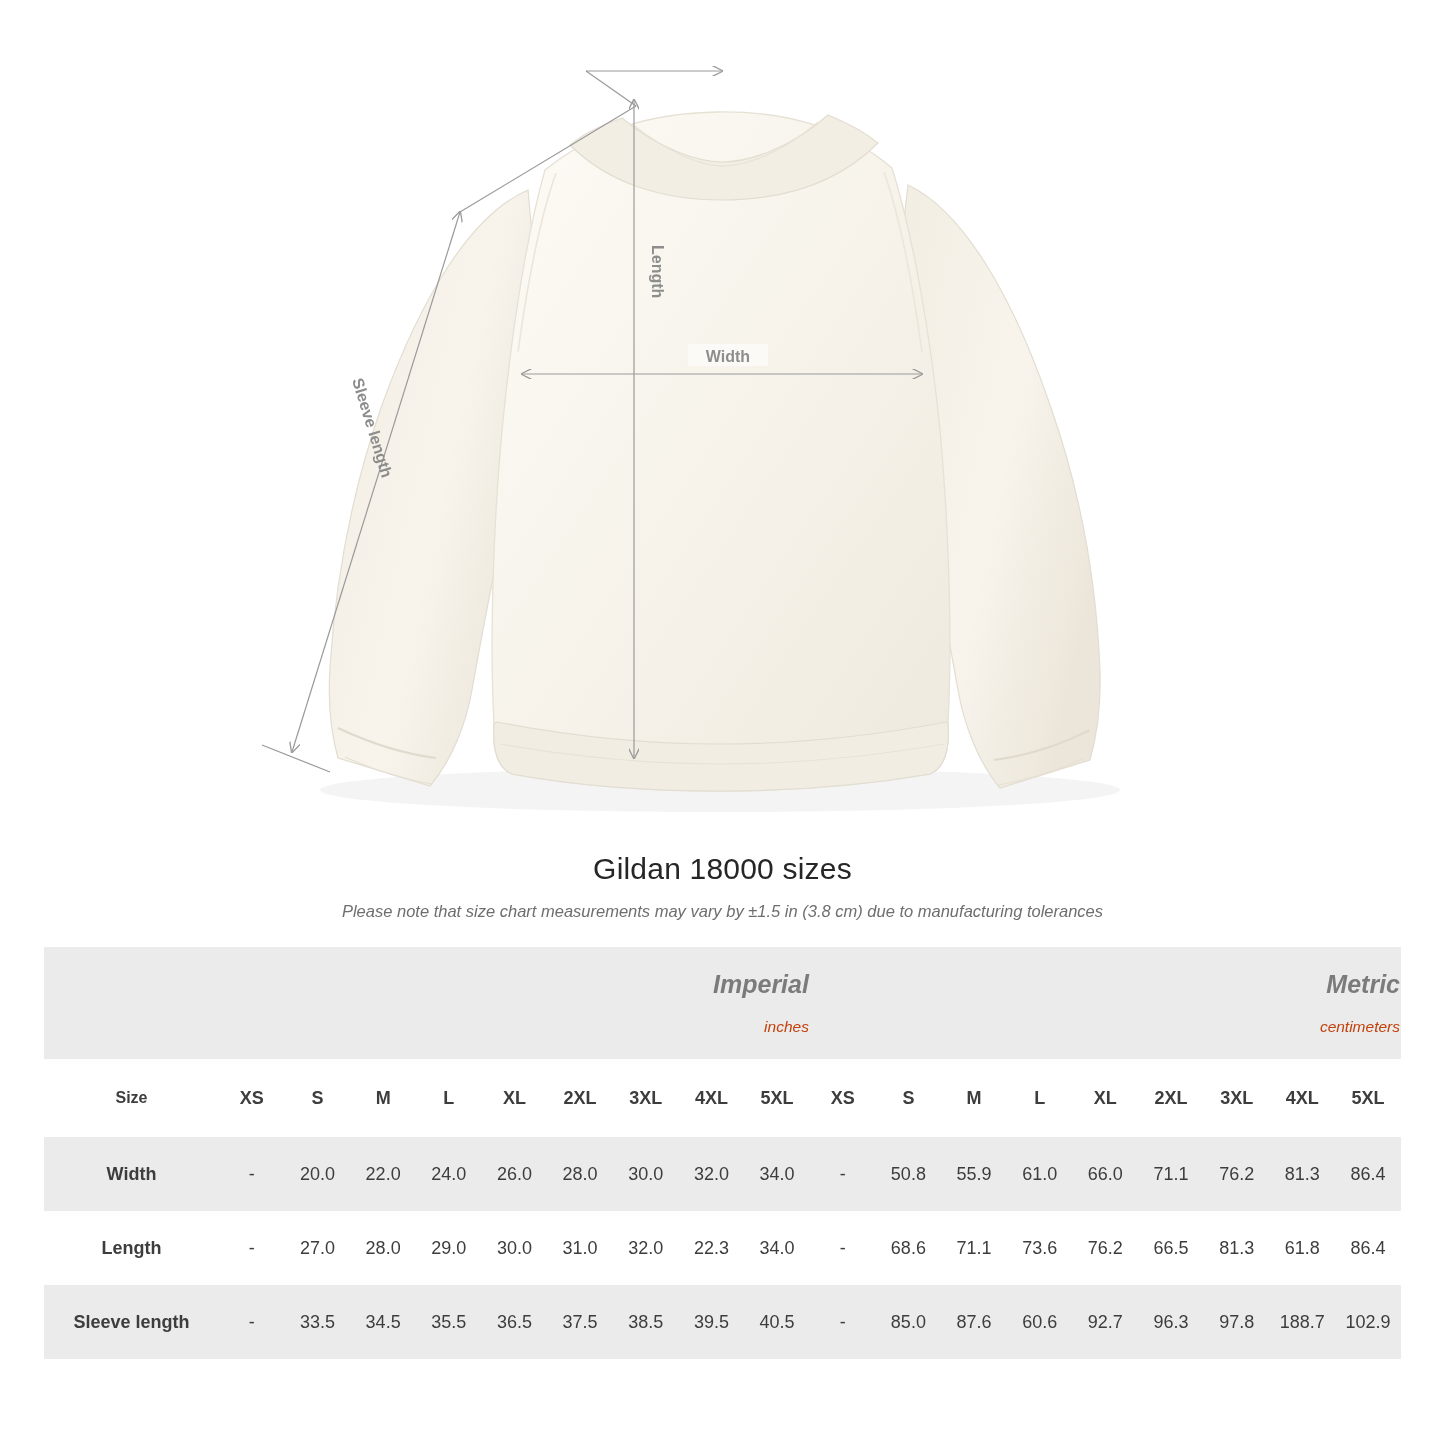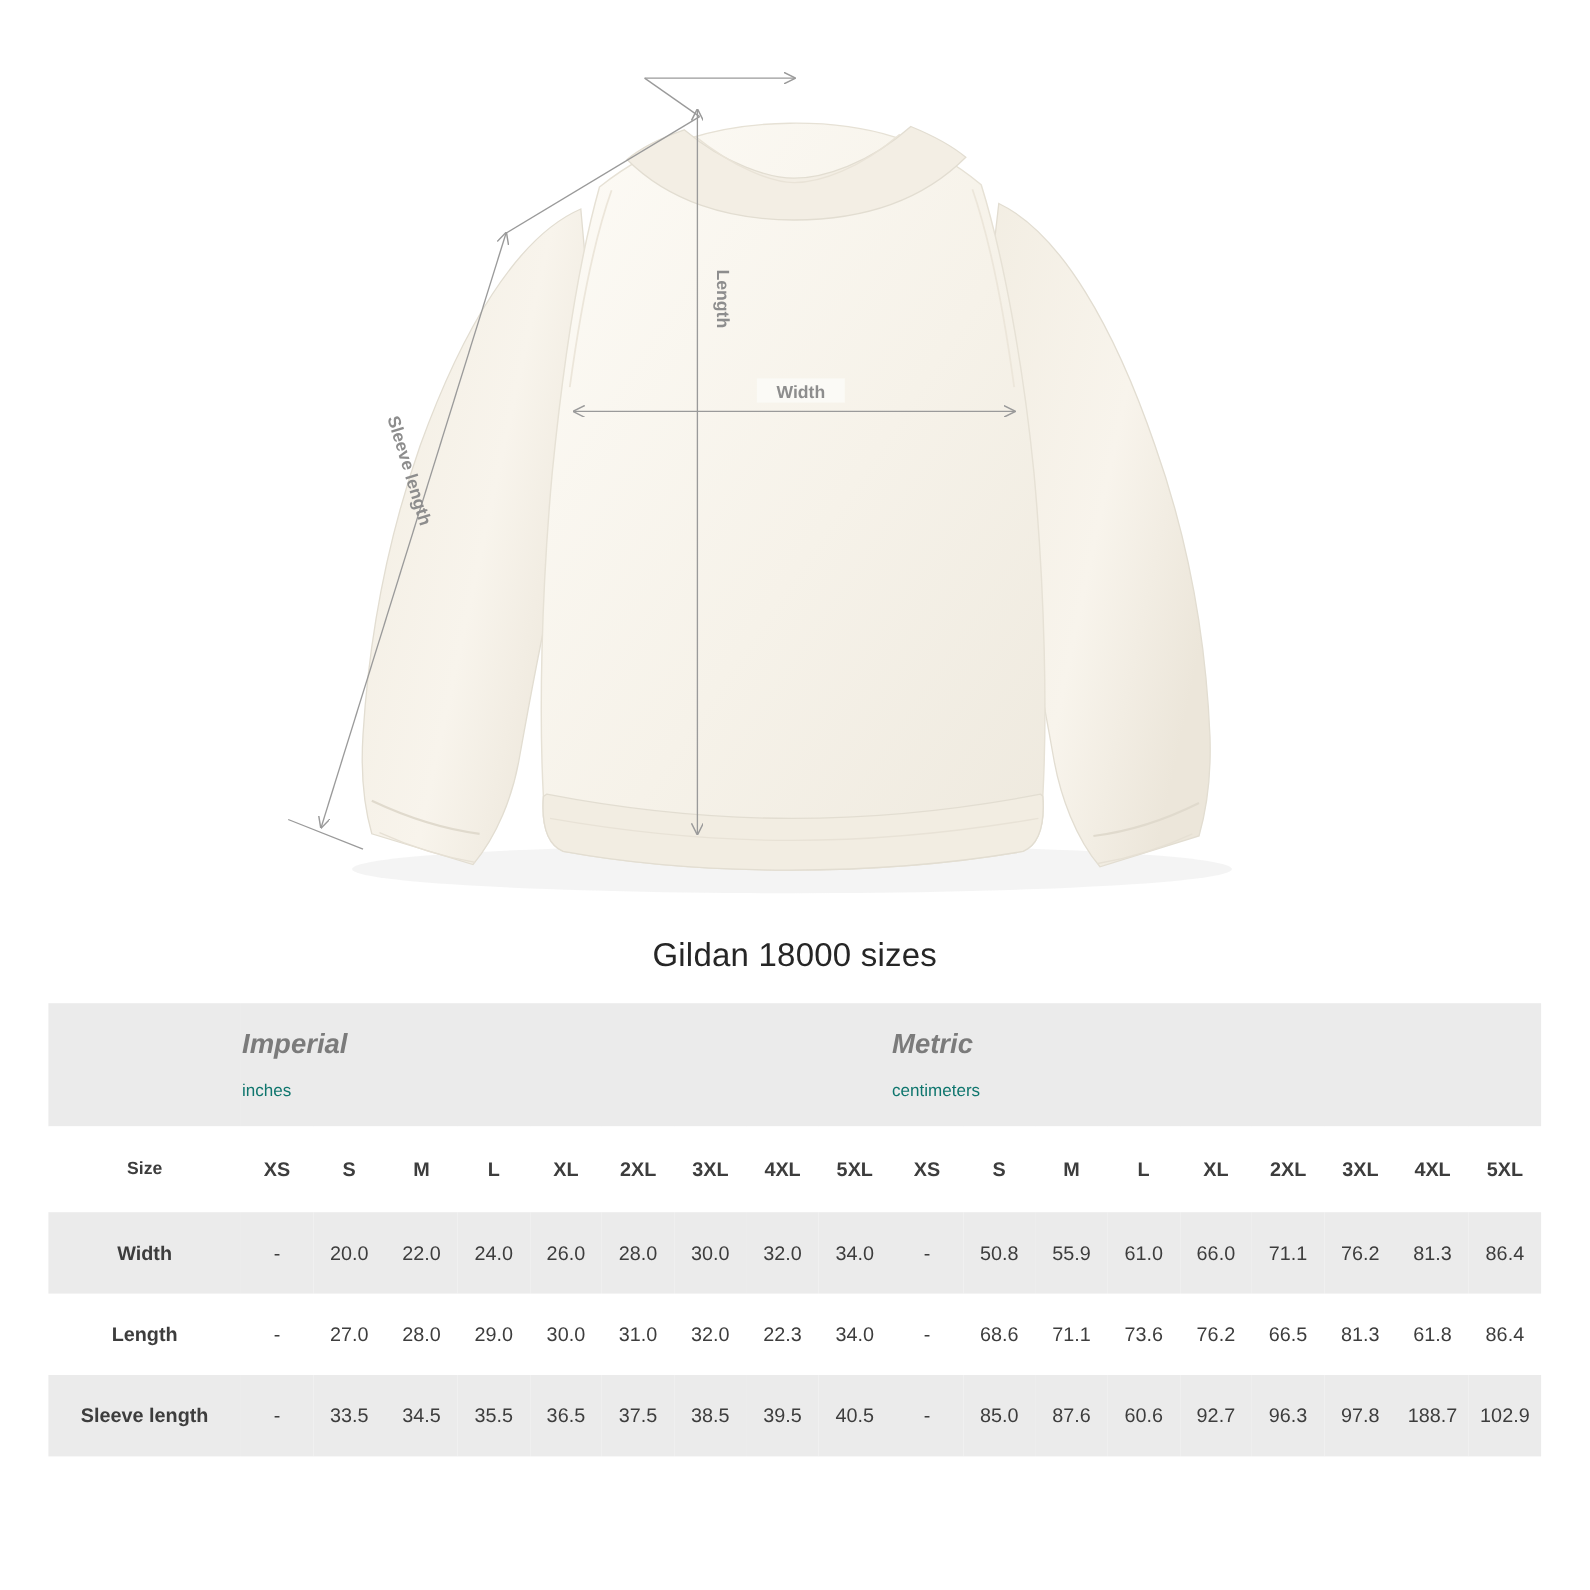--- a/index.html
+++ b/index.html
@@ -39,34 +39,35 @@
     width:1357px;
   }
   table{
     border-collapse:collapse;
     width:100%;
     table-layout:fixed;
   }
   .unit-row td{
     background:#ebebeb;
     height:110px;
-    text-align:left;
+    text-align:right;
     vertical-align:middle;
     border:none;
   }
   .unit-name{
     font-size:25px;
     font-style:italic;
     font-weight:bold;
     color:#7b7b7b;
     line-height:1.15;
   }
   .unit-sub{
     font-size:15.5px;
-    color:#0f766e;
+    font-style:italic;
+    color:#c2410c;
     margin-top:20px;
   }
   .hdr td{
     height:76px;
     text-align:center;
     vertical-align:middle;
     font-size:18px;
     font-weight:bold;
     color:#3d3d3d;
     background:#ffffff;
@@ -176,20 +177,21 @@
       <text x="652" y="245" transform="rotate(90 652 245)" font-family="Liberation Sans, sans-serif" font-size="16" font-weight="bold" fill="#8d8d8d">Length</text>
 
       <rect x="688" y="344" width="80" height="22" fill="#fbfaf6"></rect>
       <text x="728" y="362" text-anchor="middle" font-family="Liberation Sans, sans-serif" font-size="16" font-weight="bold" fill="#8d8d8d">Width</text>
 
       <text x="352" y="380" transform="rotate(73 352 380)" font-family="Liberation Sans, sans-serif" font-size="16" font-weight="bold" fill="#8d8d8d">Sleeve length</text>
     </svg>
   </div>
 
   <div class="title">Gildan 18000 sizes</div>
+  <div class="subtitle">Please note that size chart measurements may vary by ±1.5 in (3.8 cm) due to manufacturing tolerances</div>
 
   <div class="table-wrap">
     <table>
       <colgroup>
         <col class="lbl">
         <col span="9">
         <col span="9">
       </colgroup>
       <tbody>
         <tr class="unit-row">

